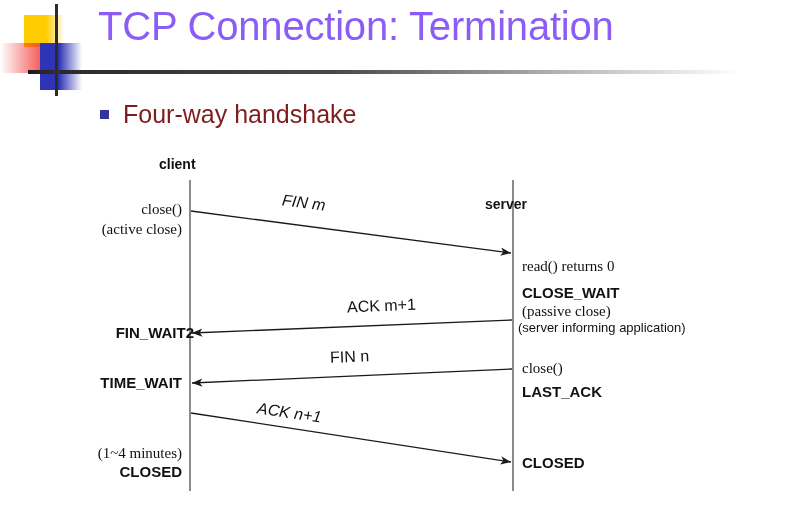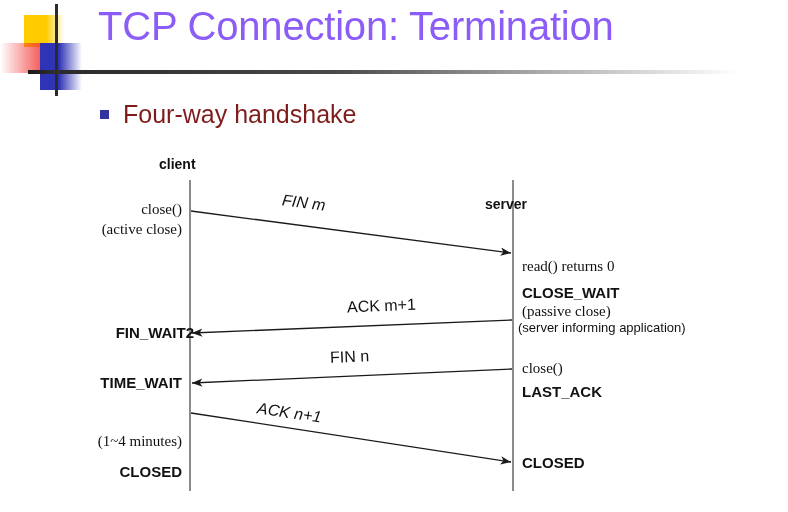--- a/index.html
+++ b/index.html
@@ -155,21 +155,21 @@
   <div class="lbl lbl-msg" style="left:330px; top:200px; transform:rotate(-2.3deg); font-style:normal;">FIN n</div>
   <div class="lbl lbl-msg" style="left:257px; top:256px; transform:rotate(8.2deg);">ACK n+1</div>
 
   <div class="lbl lbl-norm right-al" style="left:0px; width:182px; top:53px;">close()</div>
   <div class="lbl lbl-norm right-al" style="left:0px; width:182px; top:73px;">(active close)</div>
 
   <div class="lbl lbl-state right-al" style="left:0px; width:182px; top:176px;margin-left:12px;">FIN_WAIT2</div>
 
   <div class="lbl lbl-state right-al" style="left:0px; width:182px; top:226px;">TIME_WAIT</div>
 
-  <div class="lbl lbl-norm right-al" style="left:0px; width:182px; top:285px;">(1~4 minutes)</div>
+  <div class="lbl lbl-norm right-al" style="left:0px; width:182px; top:297px;">(1~4 minutes)</div>
   <div class="lbl lbl-state right-al" style="left:0px; width:182px; top:315px;">CLOSED</div>
 
   <div class="lbl lbl-norm" style="left:522px; top:110px;">read() returns 0</div>
   <div class="lbl lbl-norm" style="left:522px; top:115px;margin-top:40px;">(passive close)</div>
   <div class="lbl lbl-state" style="left:522px; top:136px;">CLOSE_WAIT</div>
 
   <div class="lbl lbl-small" style="left:518px; top:172px;">(server informing application)</div>
 
   <div class="lbl lbl-norm" style="left:522px; top:212px;">close()</div>
   <div class="lbl lbl-state" style="left:522px; top:235px;">LAST_ACK</div>

